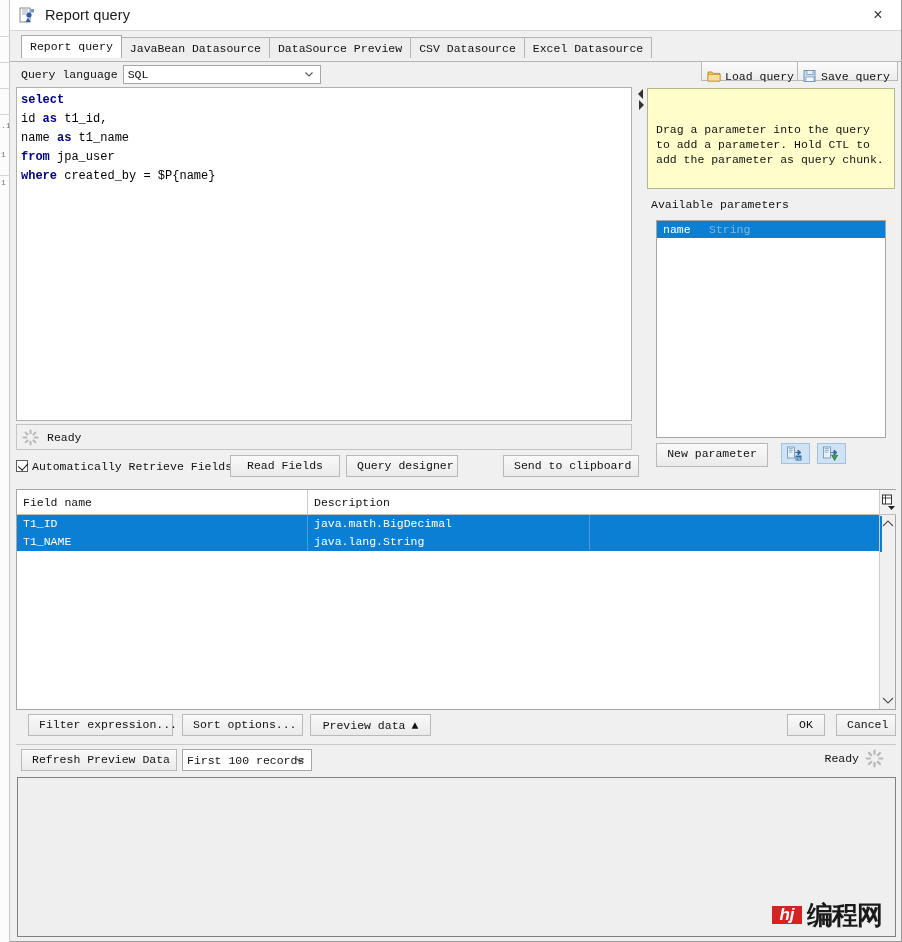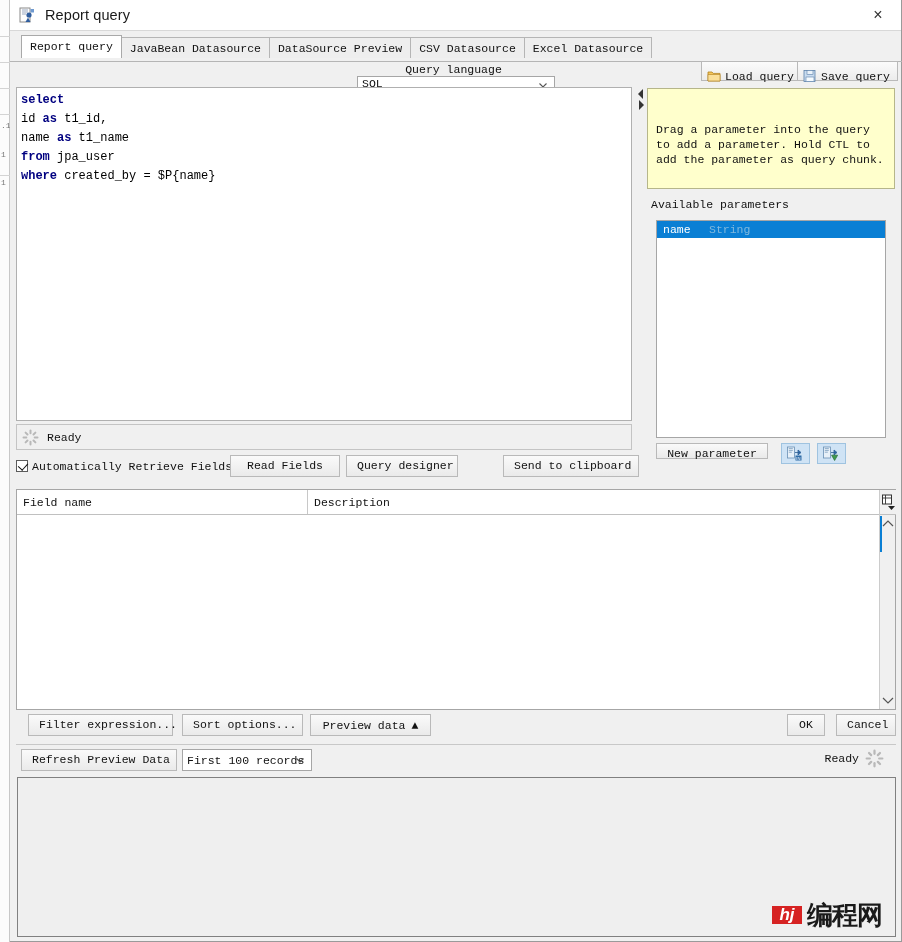--- a/index.html
+++ b/index.html
@@ -58,21 +58,21 @@
     margin-right: -1px; font-size: 11.5px;
   }
   .tab.active { background: #ffffff; height: 23px; line-height: 22px; border-color: #a9a9a9; position: relative; z-index: 3; }
   .tab-underline {
     position: absolute; left: 0; top: 61px; width: 892px; height: 1px; background: #b5b5b5;
   }
 
   
   .qlang-row {
     position: absolute; left: 11px; top: 63px; width: 870px; height: 22px;
-    display: flex; align-items: center; flex-direction: column;
+    display: flex; align-items: center;
   }
   .qlang-label { font-size: 11.5px; color: #111; margin-right: 5px; }
   .combo {
     position: relative; height: 19px; background: #ffffff;
     border: 1px solid #a6a6a6; display: flex; align-items: center;
   }
   .combo .cval { padding-left: 4px; font-size: 11.5px; color: #111; }
   .combo .carrow {
     position: absolute; right: 6px; top: 3px; width: 10px; height: 10px;
   }
@@ -144,21 +144,21 @@
     position: absolute; left: 646px; top: 220px; width: 230px; height: 218px;
     background: #ffffff; border: 1px solid #a6a6a6;
   }
   .param-row {
     height: 17px; line-height: 17px; display: flex; align-items: center;
     background: #0a7fd4; color: #ffffff; font-size: 11.5px;
   }
   .param-row .pname { width: 52px; padding-left: 6px; color: #ffffff; }
   .param-row .ptype { color: #7fb8dd; }
 
-  #new-param-btn { position: absolute; left: 646px; top: 443px; width: 112px; height: 16px; }
+  #new-param-btn { position: absolute; left: 646px; top: 443px; width: 112px; height: 24px; }
   .icon-btn {
     position: absolute; top: 443px; width: 29px; height: 21px;
     background: #cfe3f5; border: 1px solid #9fc3e0;
     display: flex; align-items: center; justify-content: center;
   }
   #param-in-btn { left: 771px; }
   #param-out-btn { left: 807px; }
 
   
   .table-panel {
@@ -381,20 +381,32 @@
         <path d="M8 6.5h5M11 4l3 2.5-3 2.5z" fill="#3a7bbf" stroke="#2b5c90" stroke-width=".8"></path>
         <path d="M8.6 9.2h6l-3 5.3z" fill="#3f9b4f" stroke="#2b6c38" stroke-width=".7"></path>
       </svg>
     </div>
 
     <div class="table-panel">
       <div class="thead">
         <div class="th c0">Field name</div>
         <div class="th c2">Description</div>
       </div>
+      <div id="table-body">
+          <div class="tr">
+            <div class="td c0">T1_ID</div>
+            <div class="td c1">java.math.BigDecimal</div>
+            <div class="td c2"></div>
+          </div>
+          <div class="tr">
+            <div class="td c0">T1_NAME</div>
+            <div class="td c1">java.lang.String</div>
+            <div class="td c2"></div>
+          </div>
+        </div>
 
       <div class="tbl-scroll">
         <div class="col-picker">
           <svg width="16" height="25" viewBox="0 0 16 25">
             <rect x="2.5" y="5" width="9" height="9" fill="#fff" stroke="#333" stroke-width="1"></rect>
             <path d="M2.5 8h9M5.5 5v9" stroke="#333" stroke-width=".9"></path>
             <path d="M8 16l3.5 4 3.5-4z" fill="#222"></path>
           </svg>
         </div>
         <div class="sc-arrow sc-up">

